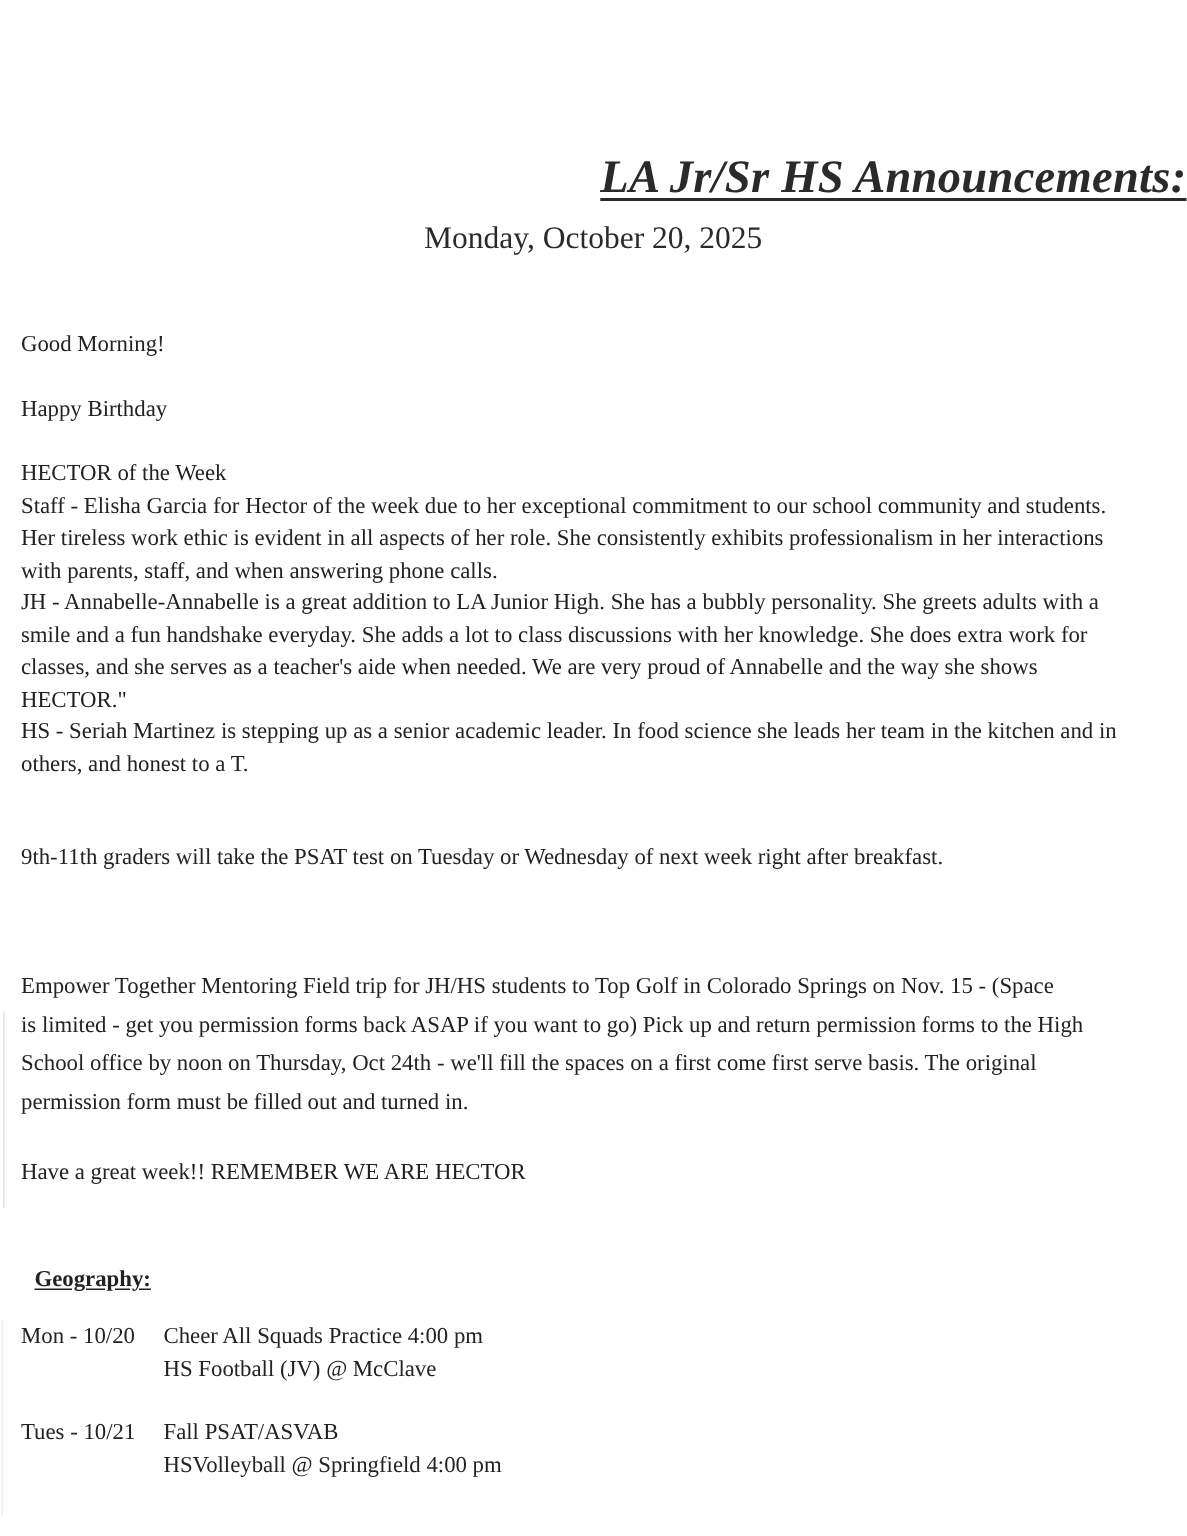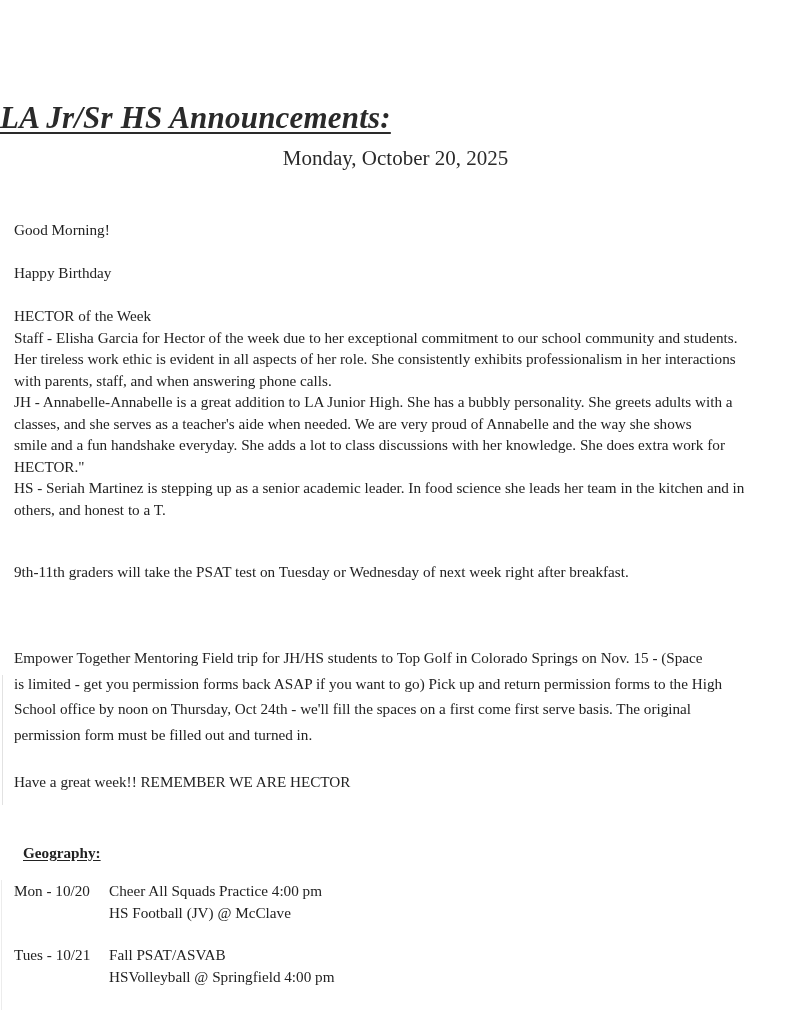--- a/index.html
+++ b/index.html
@@ -34,21 +34,21 @@
       top: 880px;
       width: 1px;
       height: 130px;
       background: #ececec;
     }
     .title {
       position: absolute;
       left: 0;
       width: 791px;
       top: 100px;
-      text-align: left;
+      text-align: right;
       font-weight: bold;
       font-style: italic;
       font-size: 31px;
       text-decoration: underline;
       text-decoration-thickness: 2px;
       text-underline-offset: 4px;
       color: #2a2a2a;
       letter-spacing: 0.2px;
     }
     .date {
@@ -121,22 +121,22 @@
 
   <div class="line" style="top:219px;">Good Morning!</div>
   <div class="line" style="top:262px;">Happy Birthday</div>
 
   <div class="block" style="top:305px;">
     <span class="row">HECTOR of the Week</span>
     <span class="row">Staff - Elisha Garcia for Hector of the week due to her exceptional commitment to our school community and students.</span>
     <span class="row">Her tireless work ethic is evident in all aspects of her role. She consistently exhibits professionalism in her interactions</span>
     <span class="row">with parents, staff, and when answering phone calls.</span>
     <span class="row">JH - Annabelle-Annabelle is a great addition to LA Junior High.  She has a bubbly personality.  She greets adults with a</span>
+    <span class="row">smile and a fun handshake everyday.  She adds a lot to class discussions with her knowledge.  She does extra work for</span>
     <span class="row">classes, and she serves as a teacher's aide when needed.  We are very proud of Annabelle and the way she shows</span>
-    <span class="row">smile and a fun handshake everyday.  She adds a lot to class discussions with her knowledge.  She does extra work for</span>
     <span class="row">HECTOR."</span>
     <span class="row">HS - Seriah Martinez is stepping up as a senior academic leader. In food science she leads her team in the kitchen and in</span>
     <span class="row">others, and honest to a T.</span>
   </div>
 
   <div class="line" style="top:561px;">9th-11th graders will take the PSAT test on Tuesday or Wednesday of next week right after breakfast.</div>
 
   <div class="block field-trip" style="top:645px;">
     <span class="row"><span class="bold">Empower Together Mentoring Field trip for JH/HS students to Top Golf in Colorado Springs on Nov. 15 - </span><span> (Space</span></span>
     <span class="row">is limited - get you permission forms back ASAP if you want to go) Pick up and return permission forms to the High</span>

